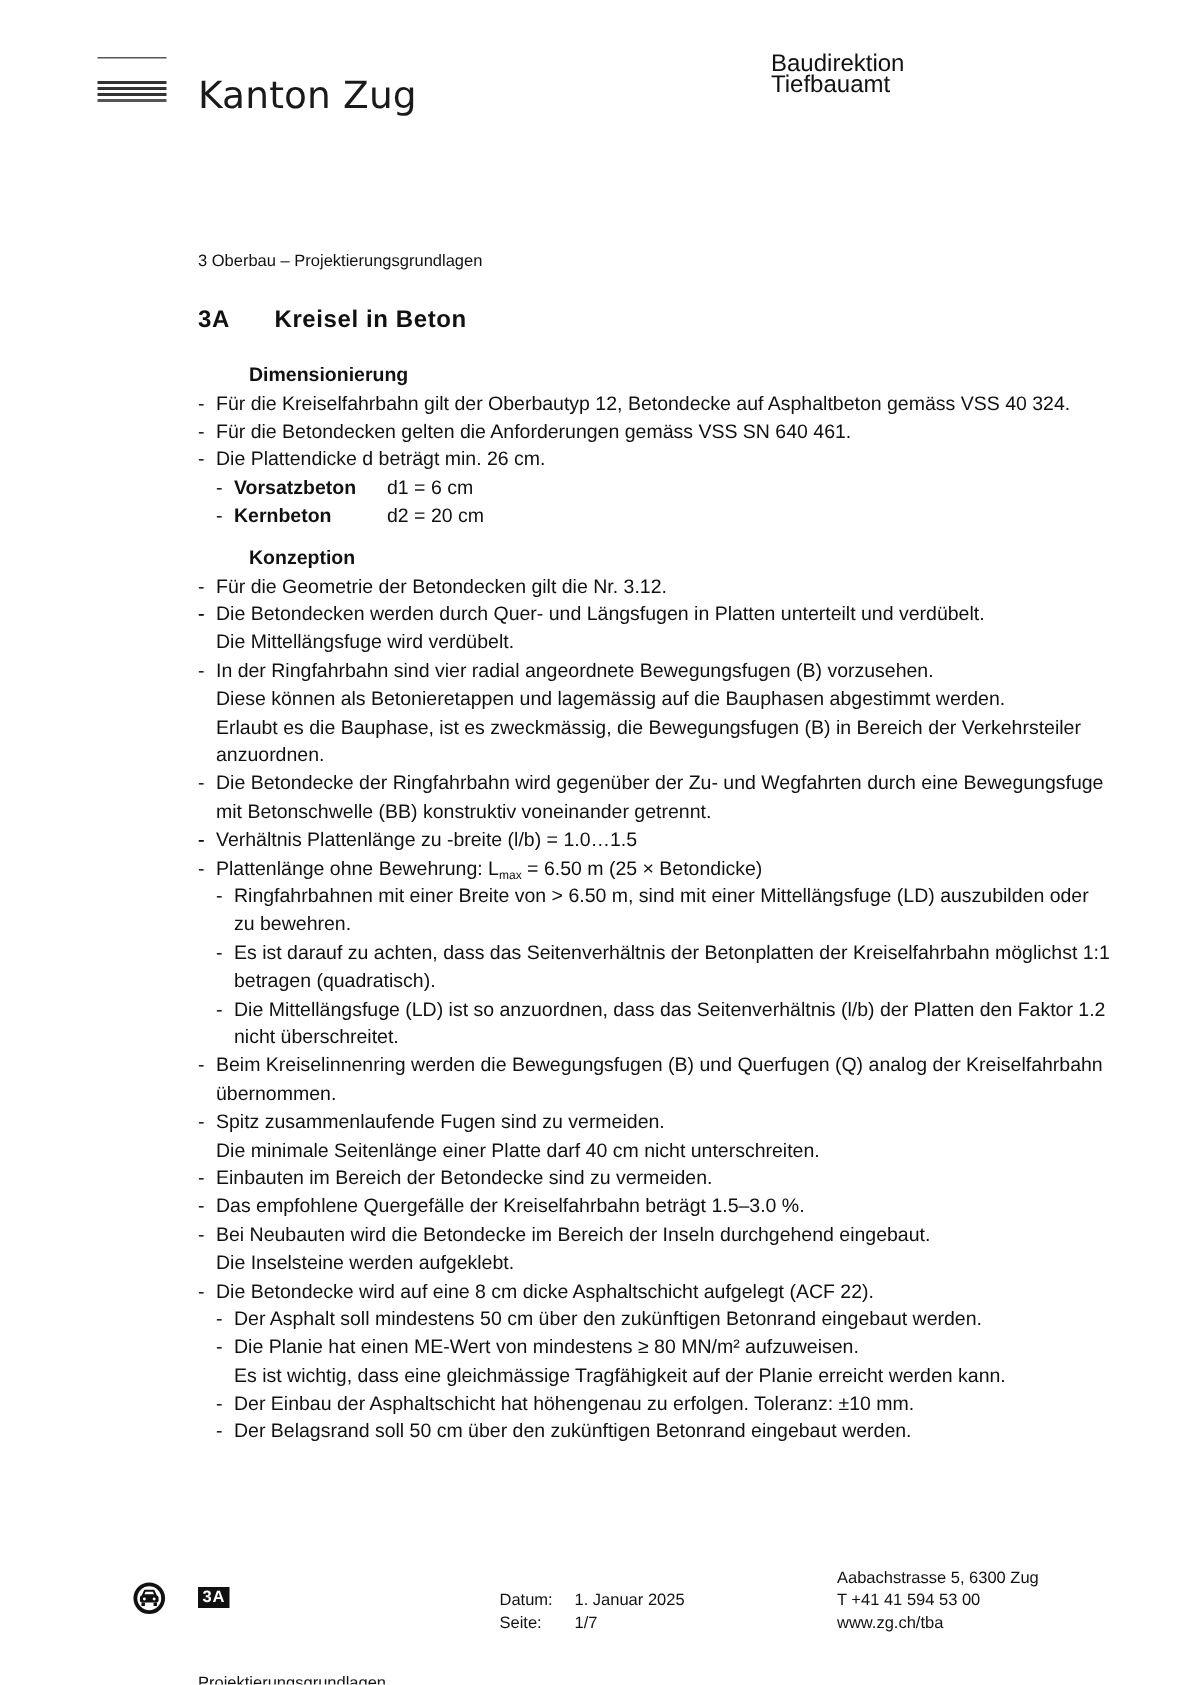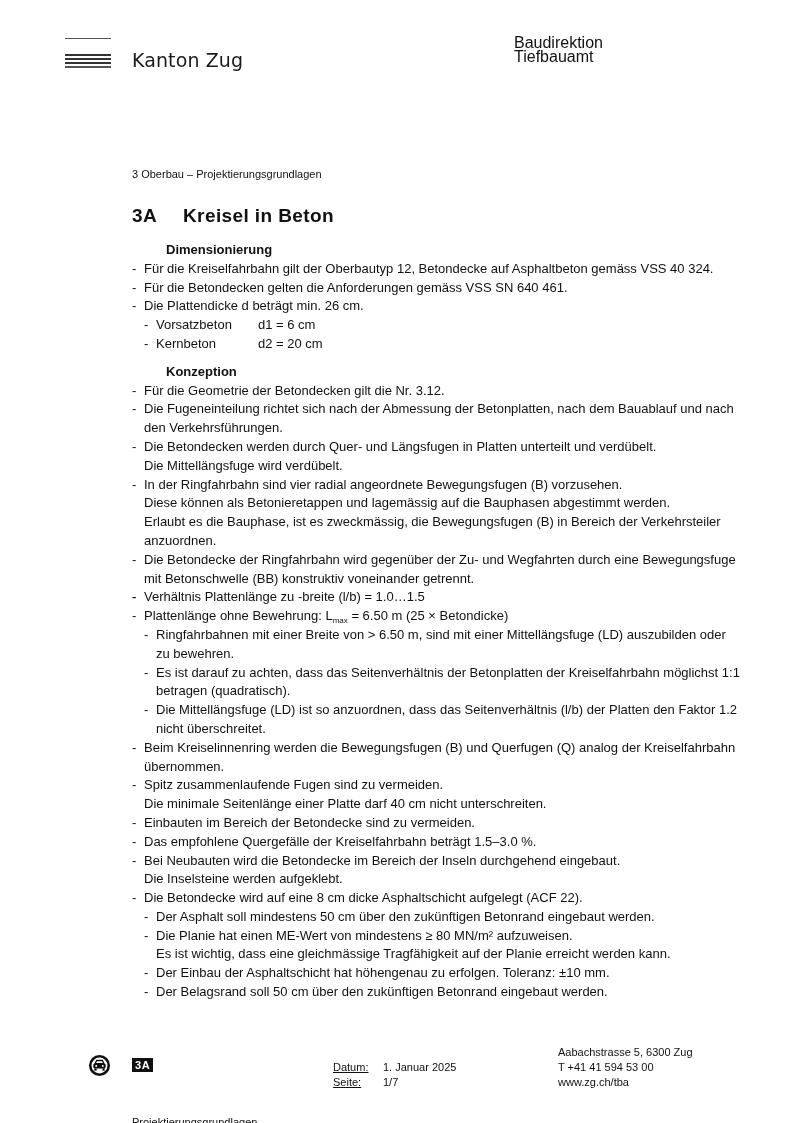--- a/index.html
+++ b/index.html
@@ -13,63 +13,63 @@
     .logo-mark { position: absolute; left: 65px; top: 38px; width: 46px; height: 32px; }
     .logo-mark .line { position: absolute; left: 0; width: 46px; height: 1px; background: #555; }
     .logo-mark .line.top { top: 0; }
     .logo-mark .line.l1 { top: 16px; height: 1.5px; background: #333; }
     .logo-mark .line.l2 { top: 20px; height: 1.5px; background: #333; }
     .logo-mark .line.l3 { top: 24px; height: 1.5px; background: #333; }
     .logo-mark .line.l4 { top: 28px; height: 1.5px; background: #555; }
     .logo-text {
       position: absolute; left: 132px; top: 49px;
       font-family: "DejaVu Sans", sans-serif;
-      font-size: 19px; color: #1a1a1a; letter-spacing: 0.1px;
+      font-size: 25px; color: #1a1a1a; letter-spacing: 0.1px;
     }
     .dept {
       position: absolute; left: 514px; top: 36px;
       font-size: 16px; line-height: 14px; color: #111;
     }
     .chapter-line {
       position: absolute; left: 132px; top: 168px;
       font-size: 11px; color: #111;
     }
     .page-title {
       position: absolute; left: 132px; top: 205px;
-      font-size: 19px; font-weight: bold; color: #111;
+      font-size: 16px; font-weight: bold; color: #111;
       letter-spacing: 0.4px;
     }
     .page-title .num { display: inline-block; width: 51px; }
     .content {
       position: absolute; left: 132px; top: 241px; width: 610px;
       font-size: 13px; line-height: 18.8px; color: #111;
     }
     .section-head { font-weight: bold; margin-top: 0; padding-left: 34px; }
     .section-head.s2 { margin-top: 9px; }
     .item { position: relative; padding-left: 12px; }
     .item.sub { padding-left: 24px; }
     .item .dash { position: absolute; left: 0; }
     .item.sub .dash { left: 12px; }
-    .kv .k { display: inline-block; width: 102px; }
+    .kv .k { display: inline-block; width: 102px; font-weight: bold; }
     sub.small { font-size: 8px; vertical-align: -3px; line-height: 0; }
     .footer-icon {
       position: absolute; left: 88px; top: 1054px; width: 23px; height: 23px;
     }
     .footer-badge {
       position: absolute; left: 132px; top: 1058px;
       background: #111; color: #fff; font-weight: bold; font-size: 11px;
       padding: 0 3px; line-height: 14px; letter-spacing: 0.6px;
     }
     .footer-sub {
       position: absolute; left: 132px; top: 1075px; font-size: 11px; color: #111; margin-top: 41px;
     }
     .footer-meta {
       position: absolute; left: 333px; top: 1060px; font-size: 11px; line-height: 15px; color: #111;
     }
-    .footer-meta .k { display: inline-block; width: 50px; text-decoration: underline; }
+    .footer-meta .k { display: inline-block; width: 50px; }
     .footer-addr {
       position: absolute; left: 514px; top: 1045px; font-size: 11px; line-height: 15px; color: #111; margin-left: 44px;
     }
   </style>
 </head>
 <body>
 
 <div class="logo-mark">
   <div class="line top"></div>
   <div class="line l1"></div>
@@ -92,21 +92,21 @@
 <div class="content">
   <div class="section-head">Dimensionierung</div>
   <div class="item"><span class="dash">-</span><span>Für die Kreiselfahrbahn gilt der Oberbautyp 12, Betondecke auf Asphaltbeton gemäss VSS 40 324.</span></div>
   <div class="item"><span class="dash">-</span><span>Für die Betondecken gelten die Anforderungen gemäss VSS SN 640 461.</span></div>
   <div class="item"><span class="dash">-</span><span>Die Plattendicke d beträgt min. 26 cm.</span></div>
   <div class="item sub kv"><span class="dash">-</span><span class="k">Vorsatzbeton</span><span>d1 = 6 cm</span></div>
   <div class="item sub kv"><span class="dash">-</span><span class="k">Kernbeton</span><span>d2 = 20 cm</span></div>
 
   <div class="section-head s2">Konzeption</div>
   <div class="item"><span class="dash">-</span><span>Für die Geometrie der Betondecken gilt die Nr. 3.12.</span></div>
-  <div class="item"><span class="dash">-</span><span>Die Fugeneinteilung richtet sich nach der Abmessung der Betonplatten, nach dem Bauablauf und nach den Verkehrsführungen.</span></div>
+  <div class="item"><span class="dash">-</span></div>
   <div class="item"><span class="dash">-</span><span>Die Betondecken werden durch Quer- und Längsfugen in Platten unterteilt und verdübelt.</span><br><span>Die Mittellängsfuge wird verdübelt.</span></div>
   <div class="item"><span class="dash">-</span><span>In der Ringfahrbahn sind vier radial angeordnete Bewegungsfugen (B) vorzusehen.</span><br><span>Diese können als Betonieretappen und lagemässig auf die Bauphasen abgestimmt werden.</span><br><span>Erlaubt es die Bauphase, ist es zweckmässig, die Bewegungsfugen (B) in Bereich der Verkehrsteiler anzuordnen.</span></div>
   <div class="item"><span class="dash">-</span><span>Die Betondecke der Ringfahrbahn wird gegenüber der Zu- und Wegfahrten durch eine Bewegungsfuge mit Betonschwelle (BB) konstruktiv voneinander getrennt.</span></div>
   <div class="item"><span class="dash">-</span></div>
   <div class="item"><span class="dash">-</span><span>Verhältnis Plattenlänge zu -breite (l/b) = 1.0…1.5</span></div>
   <div class="item"><span class="dash">-</span><span>Plattenlänge ohne Bewehrung: L</span><sub class="small">max</sub><span> = 6.50 m (25 × Betondicke)</span></div>
   <div class="item sub"><span class="dash">-</span><span>Ringfahrbahnen mit einer Breite von &gt; 6.50 m, sind mit einer Mittellängsfuge (LD) auszubilden oder zu bewehren.</span></div>
   <div class="item sub"><span class="dash">-</span><span>Es ist darauf zu achten, dass das Seitenverhältnis der Betonplatten der Kreiselfahrbahn möglichst 1:1 betragen (quadratisch).</span></div>
   <div class="item sub"><span class="dash">-</span><span>Die Mittellängsfuge (LD) ist so anzuordnen, dass das Seitenverhältnis (l/b) der Platten den Faktor 1.2 nicht überschreitet.</span></div>
   <div class="item"><span class="dash">-</span><span>Beim Kreiselinnenring werden die Bewegungsfugen (B) und Querfugen (Q) analog der Kreiselfahrbahn übernommen.</span></div>

